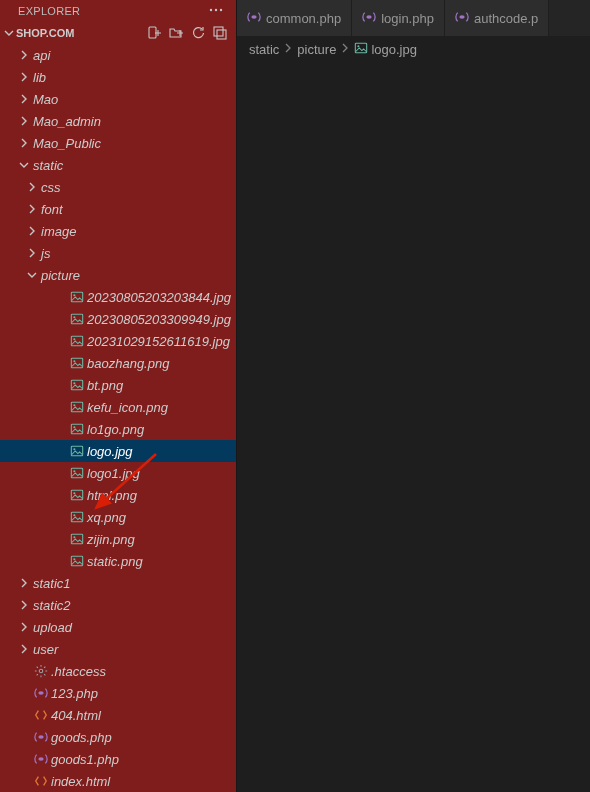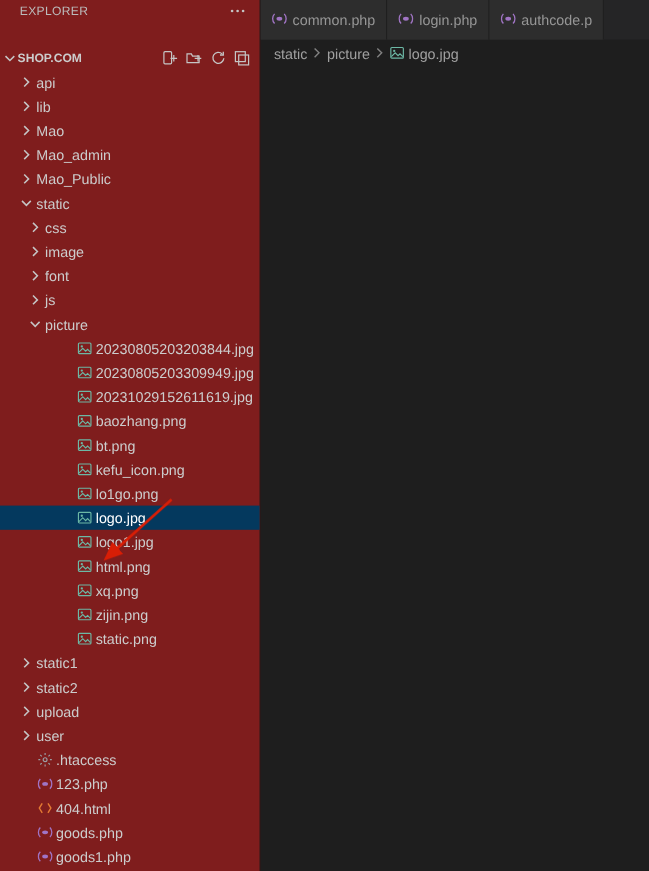--- a/index.html
+++ b/index.html
@@ -32,21 +32,20 @@
 .explorer-header .spacer { flex: 1; }
 .more-icon { cursor: pointer; padding: 2px 4px; }
 .project-header {
   height: 22px;
   display: flex;
   align-items: center;
   padding: 0 4px 0 2px;
   font-size: 11px;
   font-weight: 700;
   color: #cccccc;
-  margin-top: 20px;
 }
 .project-header .chev {
   width: 14px;
   display: inline-flex;
   justify-content: center;
 }
 .project-header .label { flex: 1; }
 .project-header .actions { display: flex; gap: 6px; padding-right: 4px; }
 .project-header .actions .act { cursor: pointer; width: 16px; height: 16px; display: inline-flex; align-items: center; justify-content: center; }
 .tree {
@@ -68,21 +67,21 @@
   display: inline-flex;
   justify-content: center;
   font-size: 12px;
 }
 .tree-row .icon {
   width: 18px;
   display: inline-flex;
   justify-content: center;
   font-size: 13px;
 }
-.tree-row .name { padding-left: 1px; }
+.tree-row .name { padding-left: 1px; font-style: italic; }
 .pad-1 { padding-left: 16px; }
 .pad-2 { padding-left: 24px; }
 .pad-3 { padding-left: 52px; }
 .main {
   flex: 1;
   display: flex;
   flex-direction: column;
   background: #1e1e1e;
 }
 .tabs {
@@ -227,29 +226,29 @@
           </svg>
         </span>
         <span class="name">css</span>
       </div>
       <div class="tree-row pad-2">
         <span class="twist">
           <svg width="12" height="12" viewBox="0 0 12 12">
             <path d="M4 2l4 4-4 4" stroke="#c5c5c5" stroke-width="1.4" fill="none"></path>
           </svg>
         </span>
+        <span class="name">font</span>
+      </div>
+      <div class="tree-row pad-2">
+        <span class="twist">
+          <svg width="12" height="12" viewBox="0 0 12 12">
+            <path d="M4 2l4 4-4 4" stroke="#c5c5c5" stroke-width="1.4" fill="none"></path>
+          </svg>
+        </span>
         <span class="name">image</span>
-      </div>
-      <div class="tree-row pad-2">
-        <span class="twist">
-          <svg width="12" height="12" viewBox="0 0 12 12">
-            <path d="M4 2l4 4-4 4" stroke="#c5c5c5" stroke-width="1.4" fill="none"></path>
-          </svg>
-        </span>
-        <span class="name">font</span>
       </div>
       <div class="tree-row pad-2">
         <span class="twist">
           <svg width="12" height="12" viewBox="0 0 12 12">
             <path d="M4 2l4 4-4 4" stroke="#c5c5c5" stroke-width="1.4" fill="none"></path>
           </svg>
         </span>
         <span class="name">js</span>
       </div>
       <div class="tree-row pad-2">

